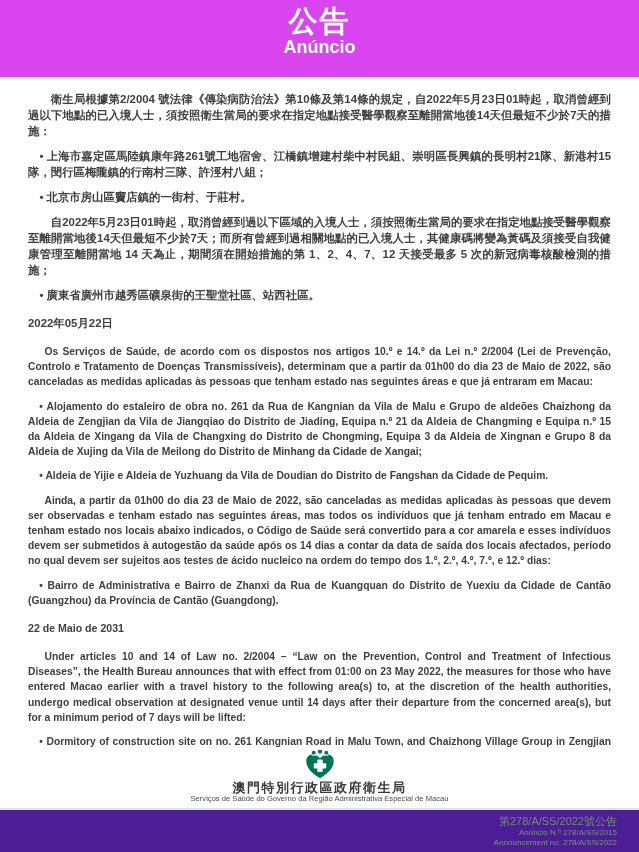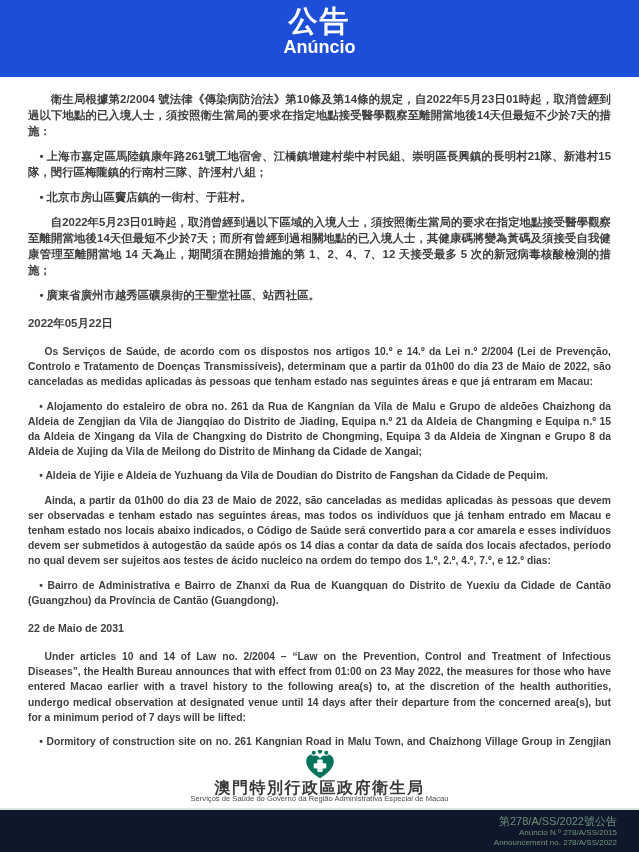--- a/index.html
+++ b/index.html
@@ -5,21 +5,21 @@
   * { margin: 0; padding: 0; box-sizing: border-box; }
   html, body { background: #ffffff; }
   body {
     width: 639px; height: 852px; margin: 0 auto; overflow: hidden;
     display: flex; flex-direction: column;
     font-family: "Liberation Sans", "DejaVu Sans", sans-serif;
     color: #3f3f3f;
   }
   
   .header {
-    flex: 0 0 77px; background: #1d4ed8; color: #ffffff;
+    flex: 0 0 77px; background: #d946ef; color: #ffffff;
     text-align: center; padding-top: 5px;
   }
   .header .title-zh { font-size: 29px; font-weight: bold; line-height: 32px; letter-spacing: 2px; }
   .header .title-pt { font-size: 18px; font-weight: bold; line-height: 20px; }
   .header .title-en { font-size: 18px; font-weight: bold; line-height: 21px; }
   
   .main {
     flex: 1 1 auto; padding: 14px 28px 0 28px; overflow: hidden;
     text-align: justify;
     font-weight: bold;
@@ -36,25 +36,25 @@
   .bullet-lat {
     font-size: 10.3px; line-height: 15.2px; text-indent: 1.1em; margin-bottom: 9px;
   }
   .date-line {
     font-size: 10.6px; line-height: 15px; margin: 13px 0 13px 0; text-align: left;
   }
   .date-line.zh { font-size: 11.4px; }
   
   .org-block { flex: 0 0 auto; text-align: center; padding-bottom: 4px; }
   .org-logo { display: block; margin: 0 auto 1px auto; }
-  .org-zh { font-size: 16px; font-weight: bold; color: #3a3a3a; letter-spacing: 1.5px; line-height: 13px; }
+  .org-zh { font-size: 13px; font-weight: bold; color: #3a3a3a; letter-spacing: 1.5px; line-height: 13px; }
   .org-pt { font-size: 7.6px; color: #4a4a4a; line-height: 10px; }
   
   .footer-band {
-    flex: 0 0 44px; background: #0f172a; border-top: 2px solid #d8e6de;
+    flex: 0 0 44px; background: #4c1d95; border-top: 2px solid #d8e6de;
     text-align: right; padding: 5px 22px 0 0; color: #74957F;
   }
   .footer-ref-zh { font-size: 11px; line-height: 13px; color: #6C8F7D; }
   .footer-ref-pt { font-size: 8px;  line-height: 10px; }
   .footer-ref-en { font-size: 8px;  line-height: 10px; }
 </style>
 </head>
 <body>
 
 <div class="header">

